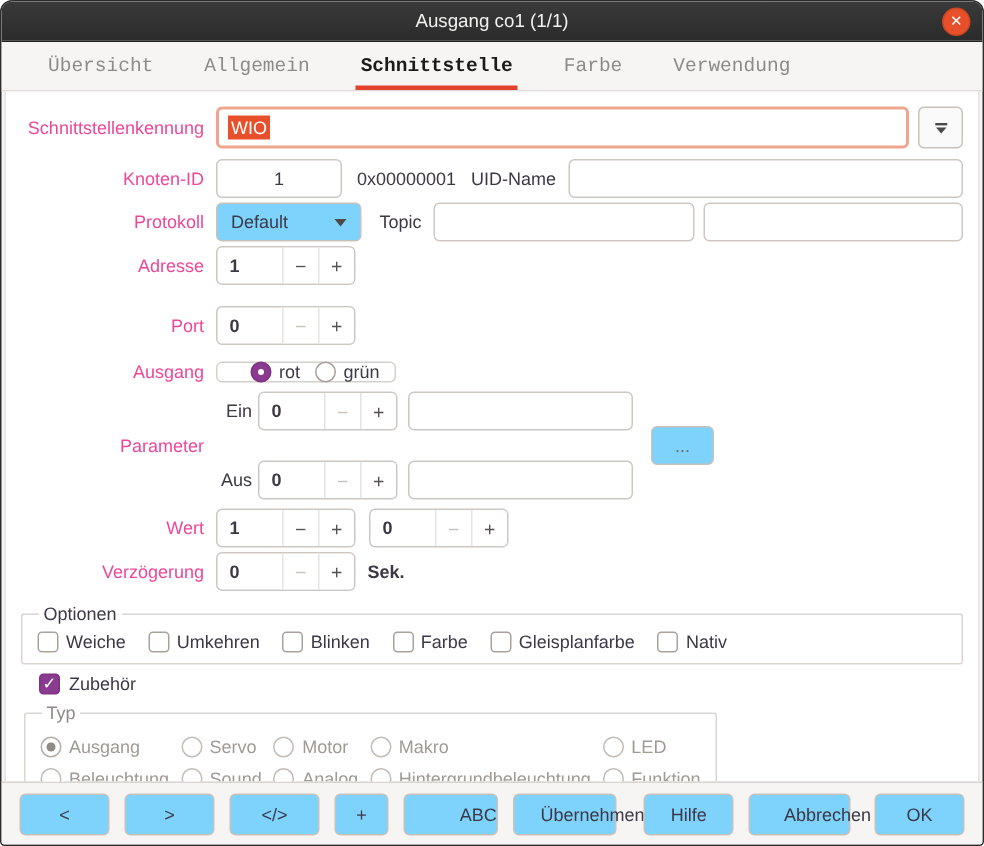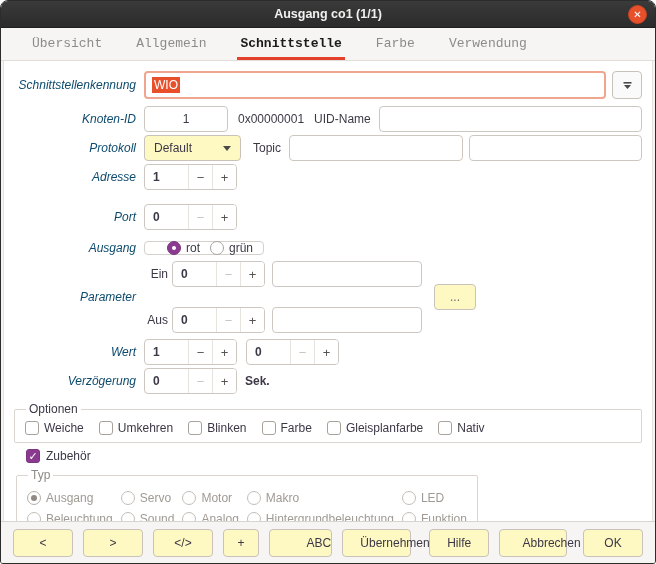--- a/index.html
+++ b/index.html
@@ -19,21 +19,21 @@
     display: flex; flex-direction: column;
   }
   
   .titlebar {
     height: 27px; flex: 0 0 27px;
     background: linear-gradient(#3a3a3a, #2b2b2b);
     display: flex; align-items: center; justify-content: center;
     position: relative;
     border-bottom: 1px solid #1f1f1f;
   }
-  .titlebar .title { color: #f2f1f0; font-weight: bold; font-size: 12.5px; }
+  .titlebar .title { color: #f2f1f0; font-weight: normal; font-size: 12.5px; }
   .close-btn {
     position: absolute; right: 8px; top: 4px;
     width: 19px; height: 19px; border-radius: 50%;
     background: #e8502c; border: 1px solid #c94621;
     color: #ffffff; font-size: 10px; font-weight: bold;
     display: flex; align-items: center; justify-content: center;
     cursor: default; line-height: 1;
   }
   
   .tabbar {
@@ -57,21 +57,21 @@
     background: #ffffff;
     margin: 0 2px;
     border-left: 1px solid #e5e1de; border-right: 1px solid #e5e1de;
     padding: 10px 10px 0 10px;
     overflow: hidden;
   }
   .row { display: flex; align-items: center; margin-bottom: 3px; }
   .lbl {
     width: 122px; flex: 0 0 122px;
     text-align: right; margin-right: 8px;
-    white-space: nowrap; color: #0c4a6e; font-style: italic;
+    white-space: nowrap; color: #ec4899;
   }
   .entry, .tinput {
     height: 26px; background: #ffffff;
     border: 1px solid #cdc7c2; border-radius: 4px;
     padding: 0 8px; font-size: 12px; color: #3d3846;
     font-family: "Liberation Sans", "DejaVu Sans", sans-serif;
     outline: none;
   }
   
   .combo-entry {
@@ -80,21 +80,21 @@
     background: #fff; display: flex; align-items: center; padding: 0 6px;
   }
   .sel-text { background: #e8502c; color: #ffffff; padding: 1px 2px; text-align: center; }
   .combo-drop {
     width: 30px; height: 28px; margin-left: 6px;
     background: #fbfafa; border: 1px solid #c9c2bb; border-radius: 4px;
     display: flex; align-items: center; justify-content: center;
   }
   
   .gtk-btn {
-    background: #fef9c3; border: 1px solid #c9c2bb; border-radius: 4px;
+    background: #7dd3fc; border: 1px solid #c9c2bb; border-radius: 4px;
     height: 26px; display: inline-flex; align-items: center; justify-content: center;
     color: #3d3846; font-size: 12px;
     font-family: "Liberation Sans", "DejaVu Sans", sans-serif;
   }
   .select {
     width: 98px; justify-content: space-between; padding: 0 9px;
   }
   .caret { width: 0; height: 0; border-left: 4px solid transparent; border-right: 4px solid transparent; border-top: 5px solid #4a4a4a; }
   
   .spin {

